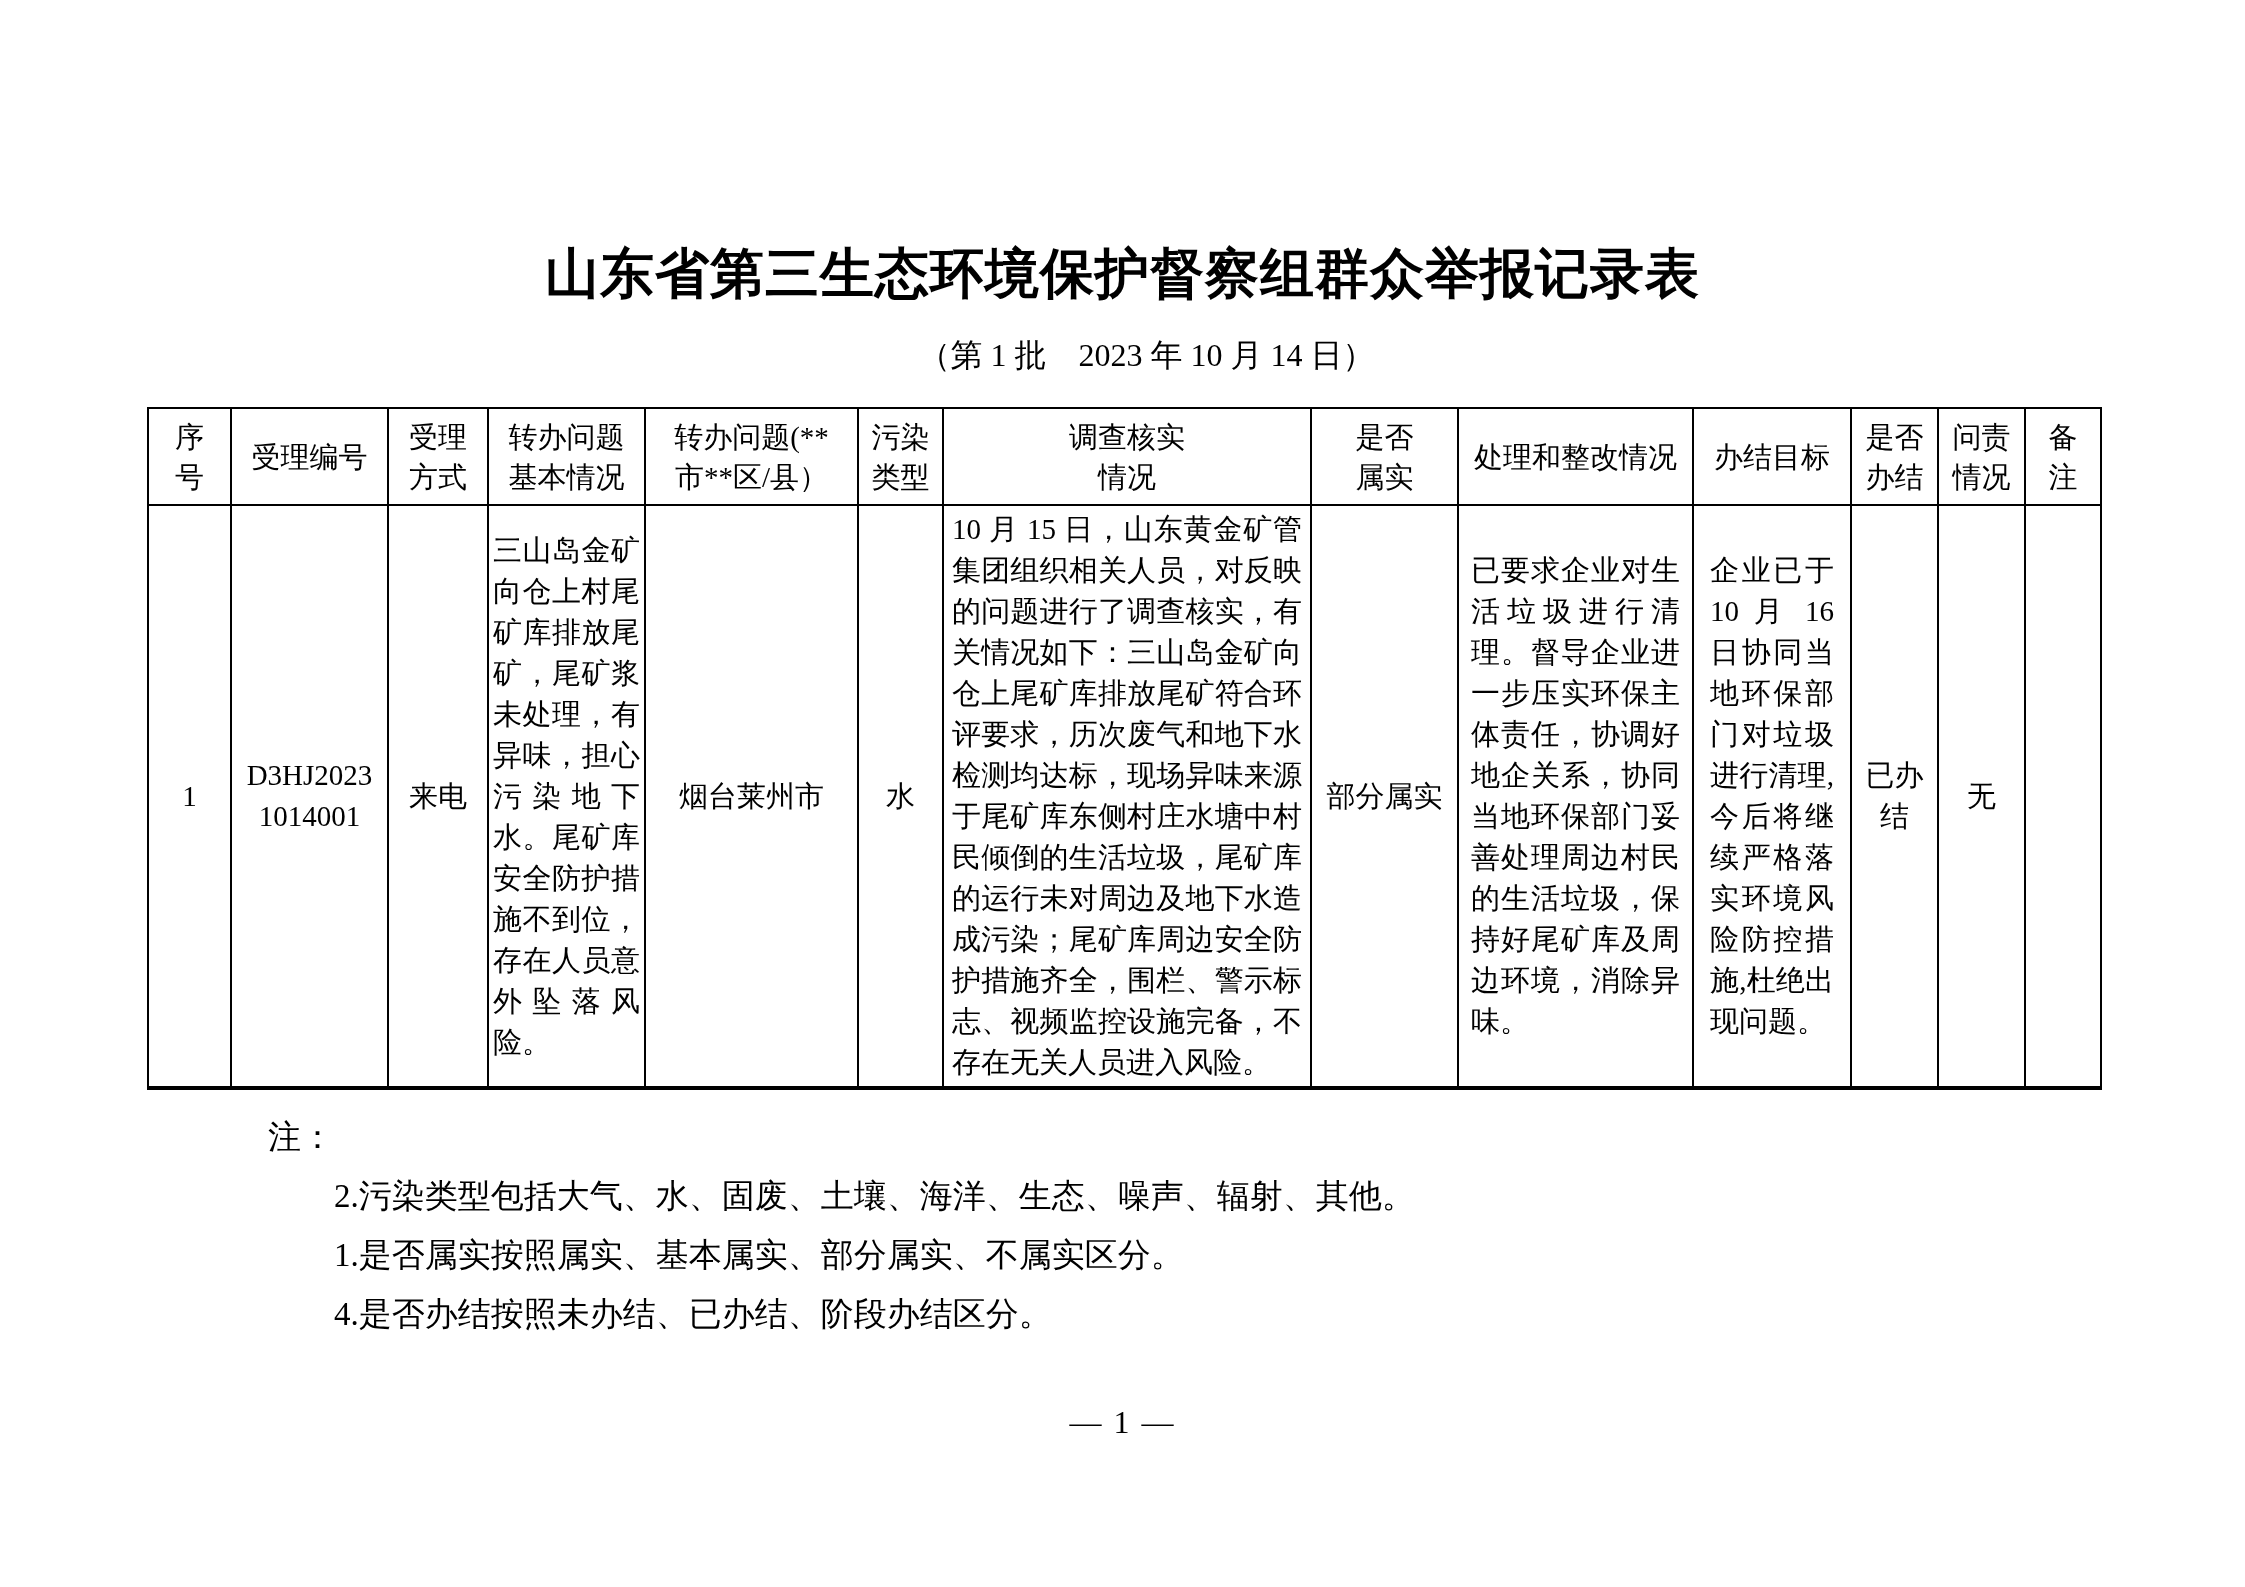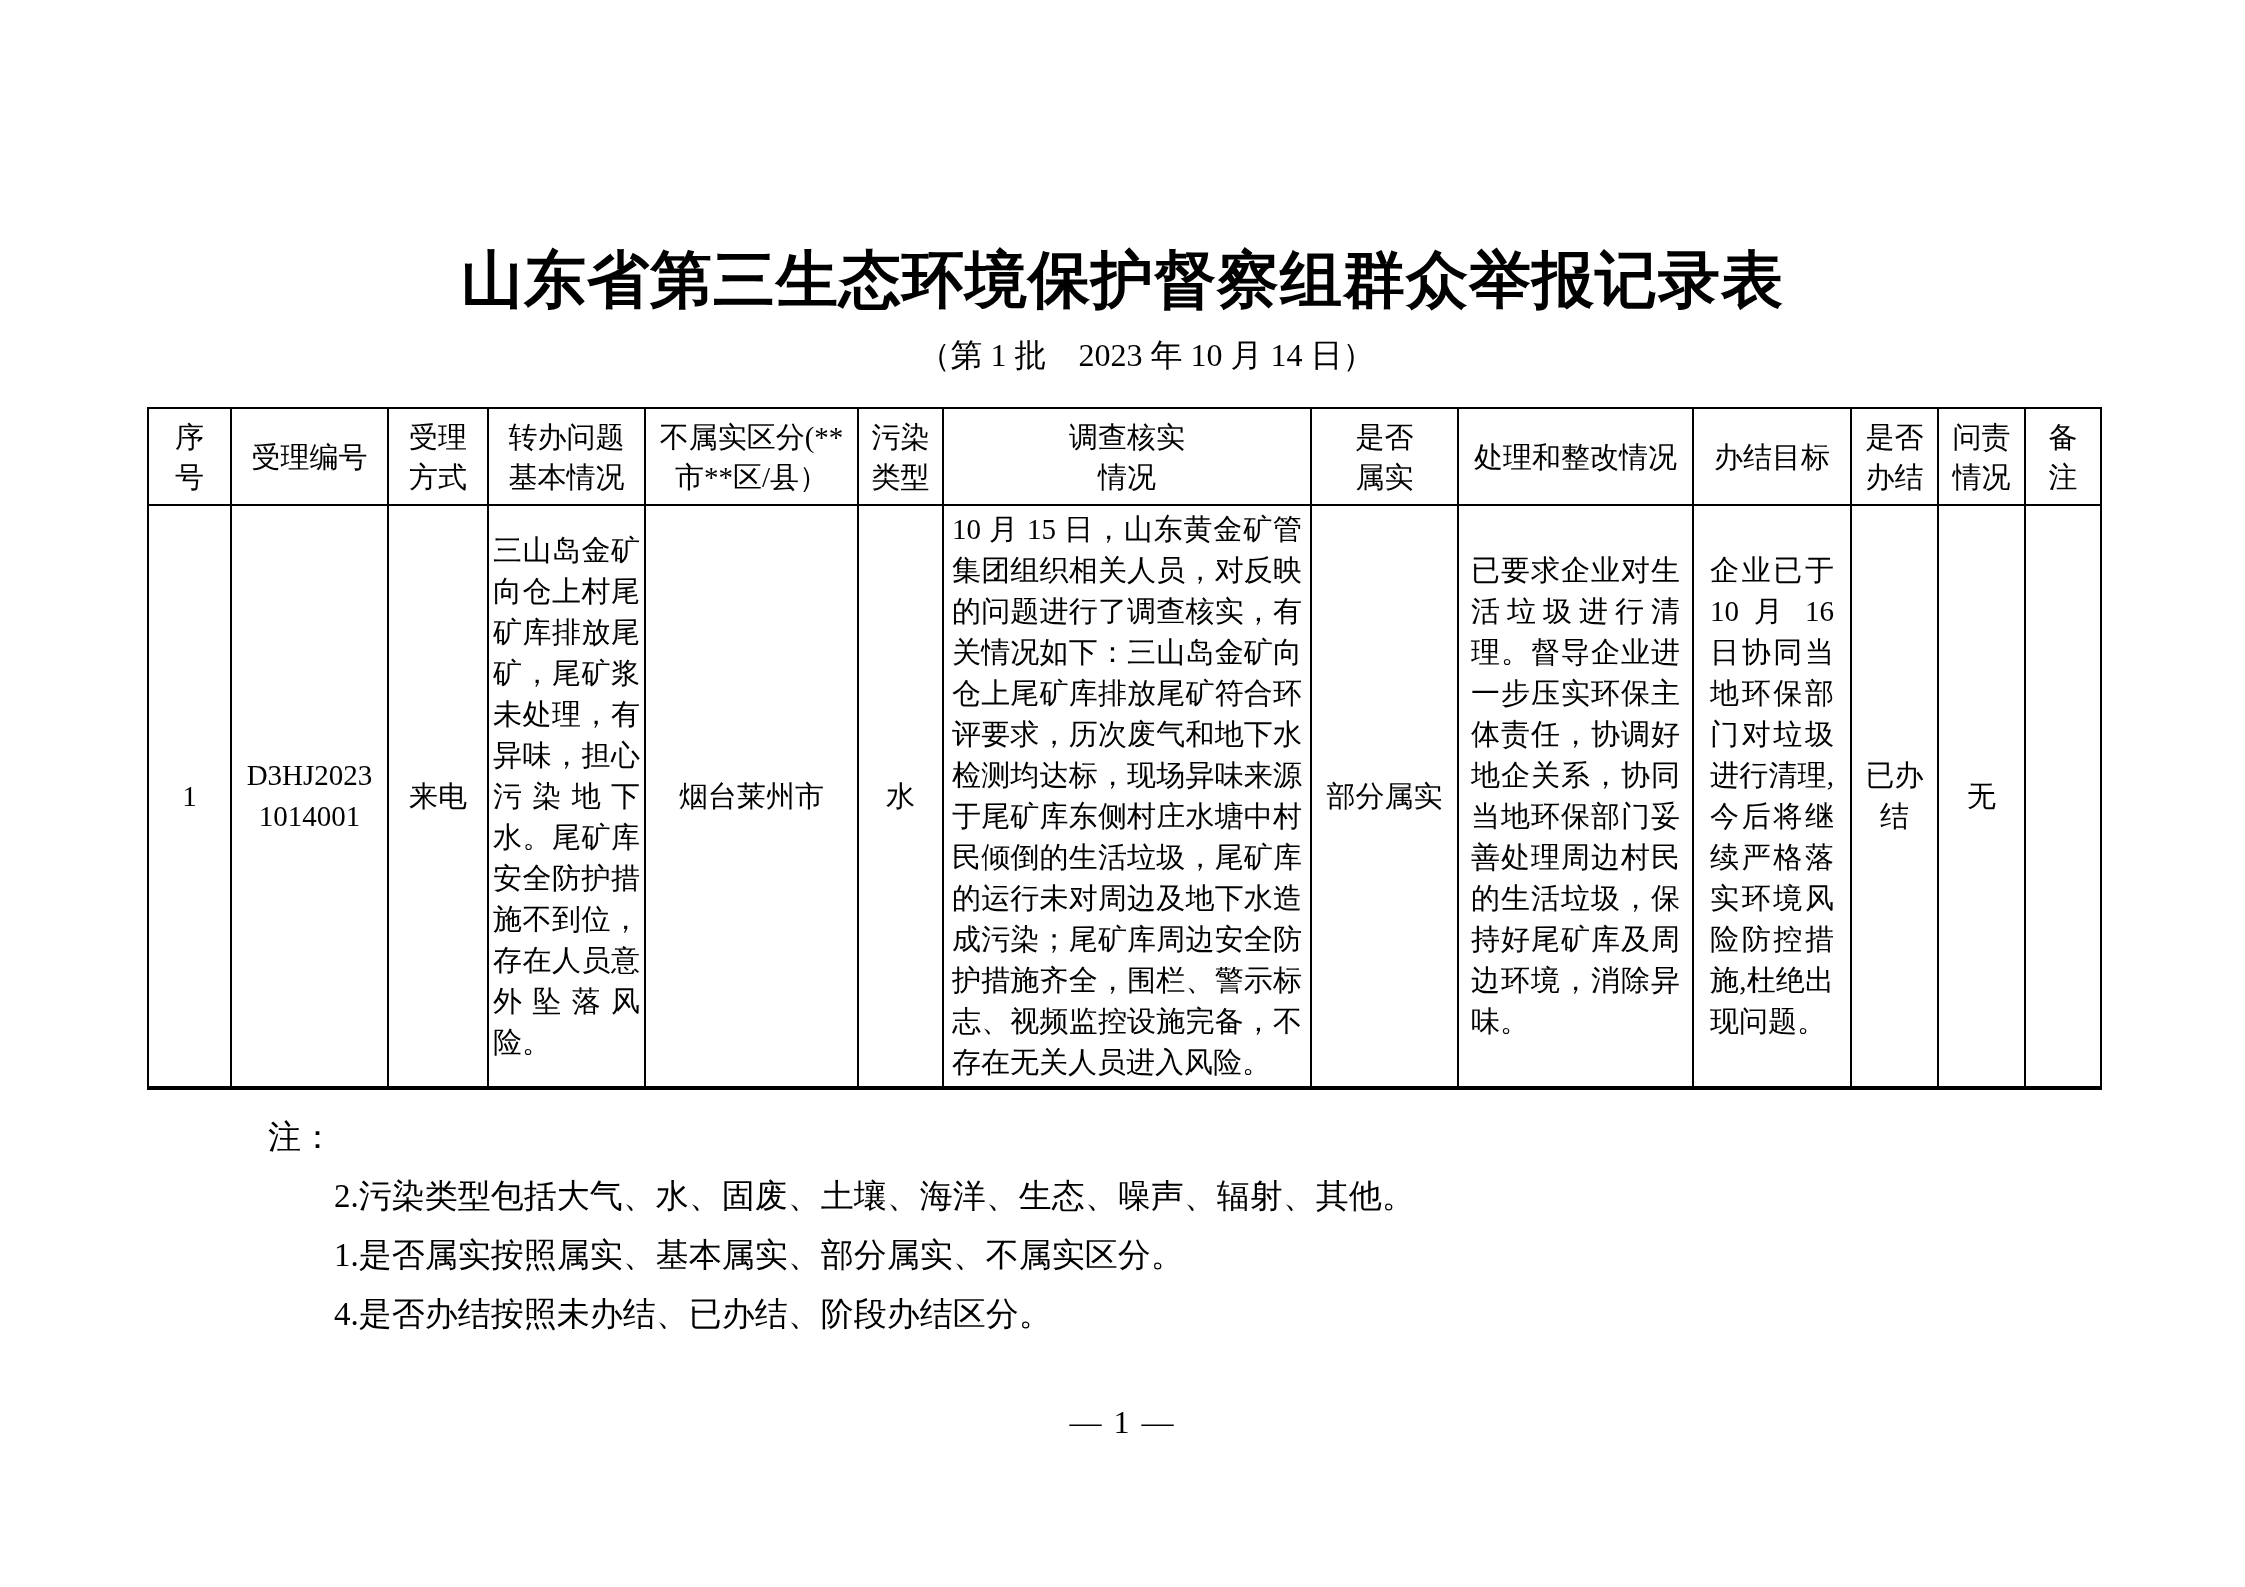--- a/index.html
+++ b/index.html
@@ -15,21 +15,21 @@
     color: #000000;
     overflow: hidden;
   }
 
   .doc-title {
     position: absolute;
     top: 238px;
     left: 0;
     width: 100%;
     text-align: center;
-    font-size: 62px;
+    font-size: 54px;
     font-weight: bold;
     letter-spacing: 1px;
     white-space: nowrap;
   }
 
   .doc-subtitle {
     position: absolute;
     top: 334px;
     left: 0;
     width: 100%;
@@ -134,21 +134,21 @@
   </colgroup>
   <tbody>
     <tr class="header-row">
       <th>序
 号</th>
       <th>受理编号</th>
       <th>受理
 方式</th>
       <th>转办问题
 基本情况</th>
-      <th>不属实区分(**
+      <th>转办问题(**
 市**区/县）</th>
       <th>污染
 类型</th>
       <th>调查核实
 情况</th>
       <th>是否
 属实</th>
       <th>处理和整改情况</th>
       <th>办结目标</th>
       <th>是否

